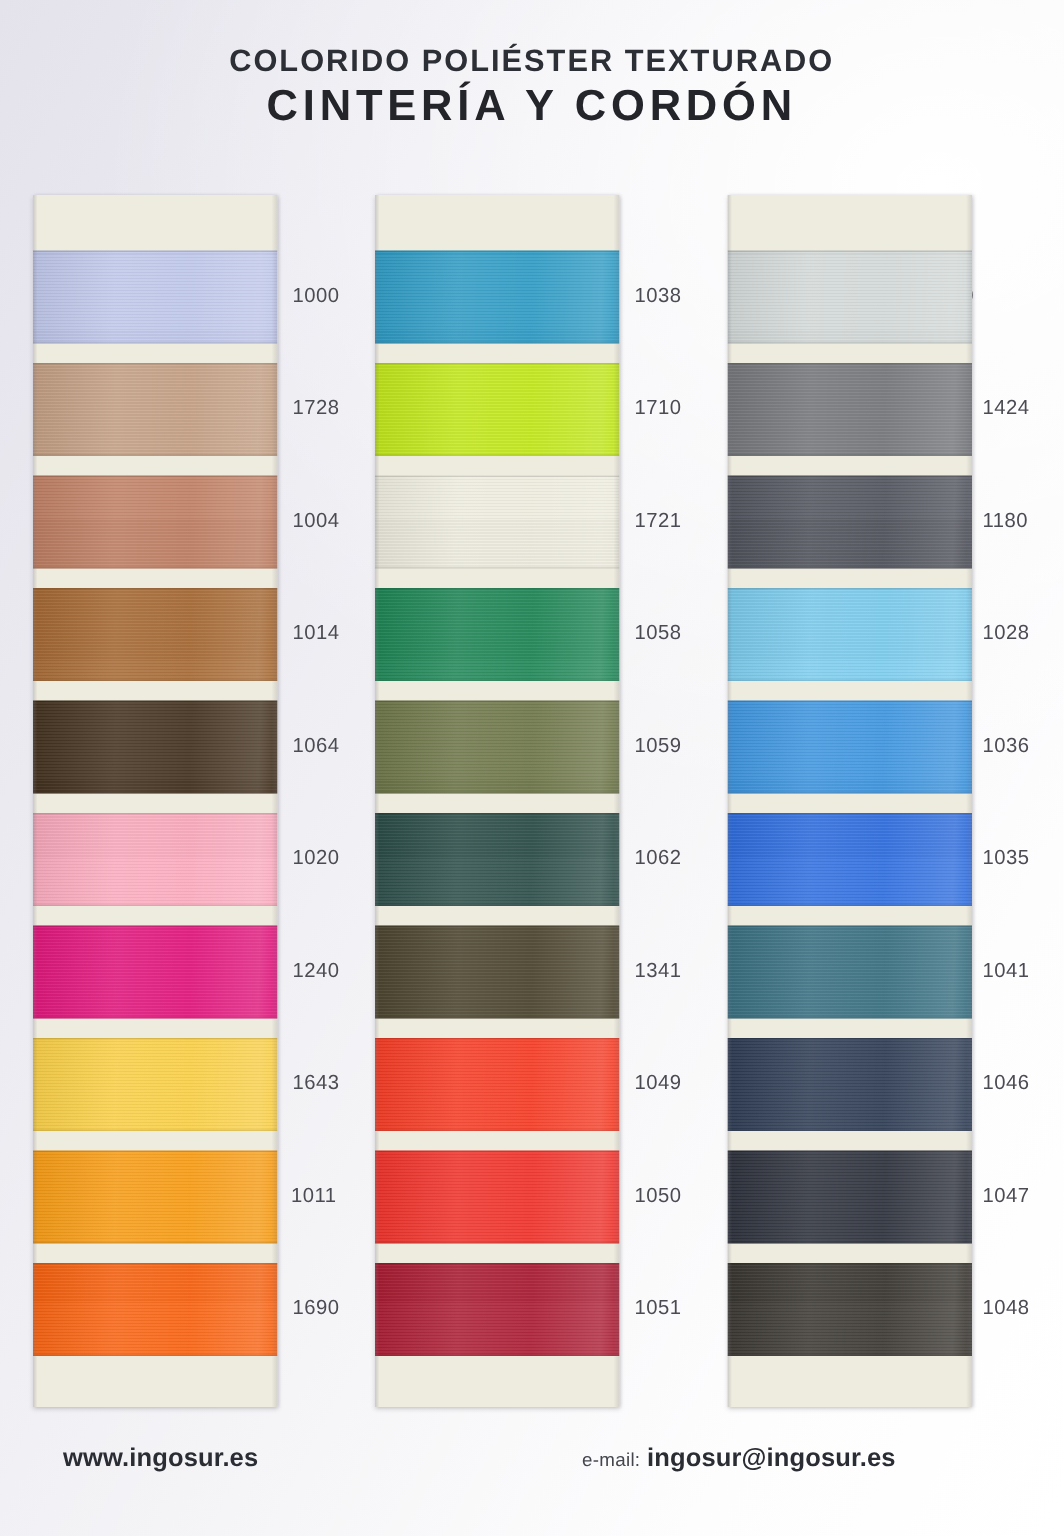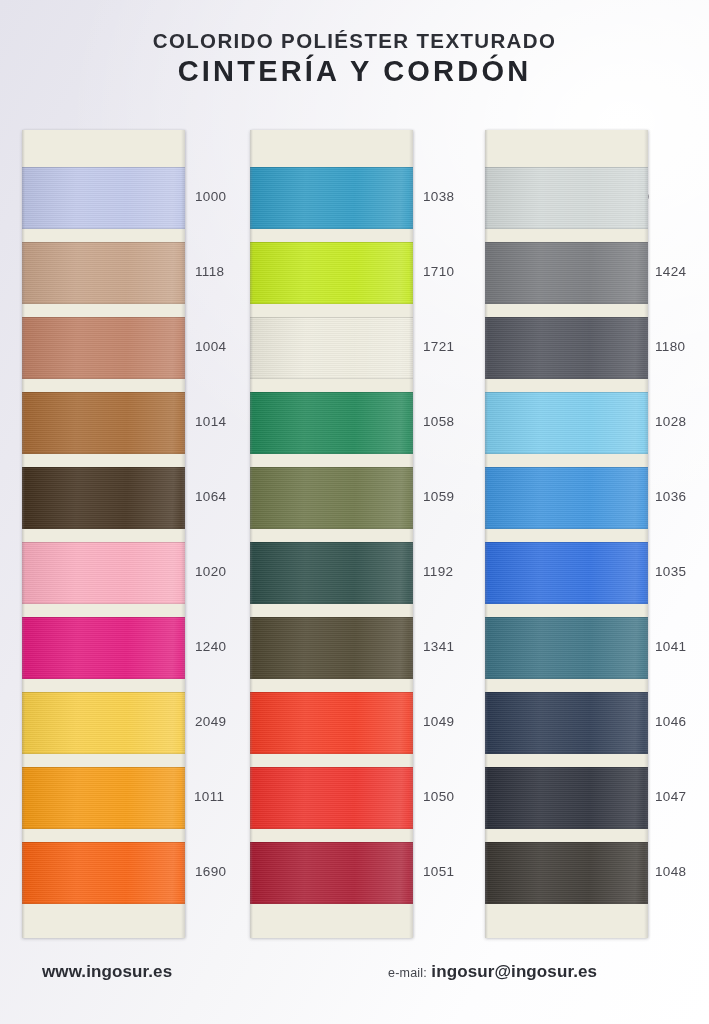--- a/index.html
+++ b/index.html
@@ -160,27 +160,27 @@
 </head>
 <body>
 
 <div id="header">
   <div id="title-line1">COLORIDO POLIÉSTER TEXTURADO</div>
   <div id="title-line2">CINTERÍA Y CORDÓN</div>
 </div>
 
 <div id="chart-area">
     <div class="code-label" style="left: 195px; top: 189px;">1000</div>
-    <div class="code-label" style="left: 195px; top: 264px;">1118</div>
+    <div class="code-label" style="left: 195px; top: 264px;">1728</div>
     <div class="code-label" style="left: 195px; top: 339px;">1004</div>
     <div class="code-label" style="left: 195px; top: 414px;">1014</div>
     <div class="code-label" style="left: 195px; top: 489px;">1064</div>
     <div class="code-label" style="left: 195px; top: 564px;">1020</div>
     <div class="code-label" style="left: 195px; top: 639px;">1240</div>
-    <div class="code-label" style="left: 195px; top: 714px;">2049</div>
+    <div class="code-label" style="left: 195px; top: 714px;">1643</div>
     <div class="code-label" style="left: 194px; top: 789px;">1011</div>
     <div class="code-label" style="left: 195px; top: 864px;">1690</div>
     <div class="column" style="left: 0px;">
       <div class="card" style="left: 22px; background: rgb(238, 236, 223);">
         <div class="swatch" title="light-periwinkle" style="top: 37px; height: 62px; background: rgb(191, 199, 234);">
           <div class="weave"></div>
           <div class="sheen"></div>
           <div class="edge-top"></div>
           <div class="edge-bottom"></div>
         </div>
@@ -238,21 +238,21 @@
           <div class="edge-top"></div>
           <div class="edge-bottom"></div>
         </div>
       </div>
     </div>
     <div class="code-label" style="left: 423px; top: 189px;">1038</div>
     <div class="code-label" style="left: 423px; top: 264px;">1710</div>
     <div class="code-label" style="left: 423px; top: 339px;">1721</div>
     <div class="code-label" style="left: 423px; top: 414px;">1058</div>
     <div class="code-label" style="left: 423px; top: 489px;">1059</div>
-    <div class="code-label" style="left: 423px; top: 564px;">1192</div>
+    <div class="code-label" style="left: 423px; top: 564px;">1062</div>
     <div class="code-label" style="left: 423px; top: 639px;">1341</div>
     <div class="code-label" style="left: 423px; top: 714px;">1049</div>
     <div class="code-label" style="left: 423px; top: 789px;">1050</div>
     <div class="code-label" style="left: 423px; top: 864px;">1051</div>
     <div class="column" style="left: 0px;">
       <div class="card" style="left: 250px; background: rgb(238, 236, 223);">
         <div class="swatch" title="teal-blue" style="top: 37px; height: 62px; background: rgb(46, 155, 196);">
           <div class="weave"></div>
           <div class="sheen"></div>
           <div class="edge-top"></div>

